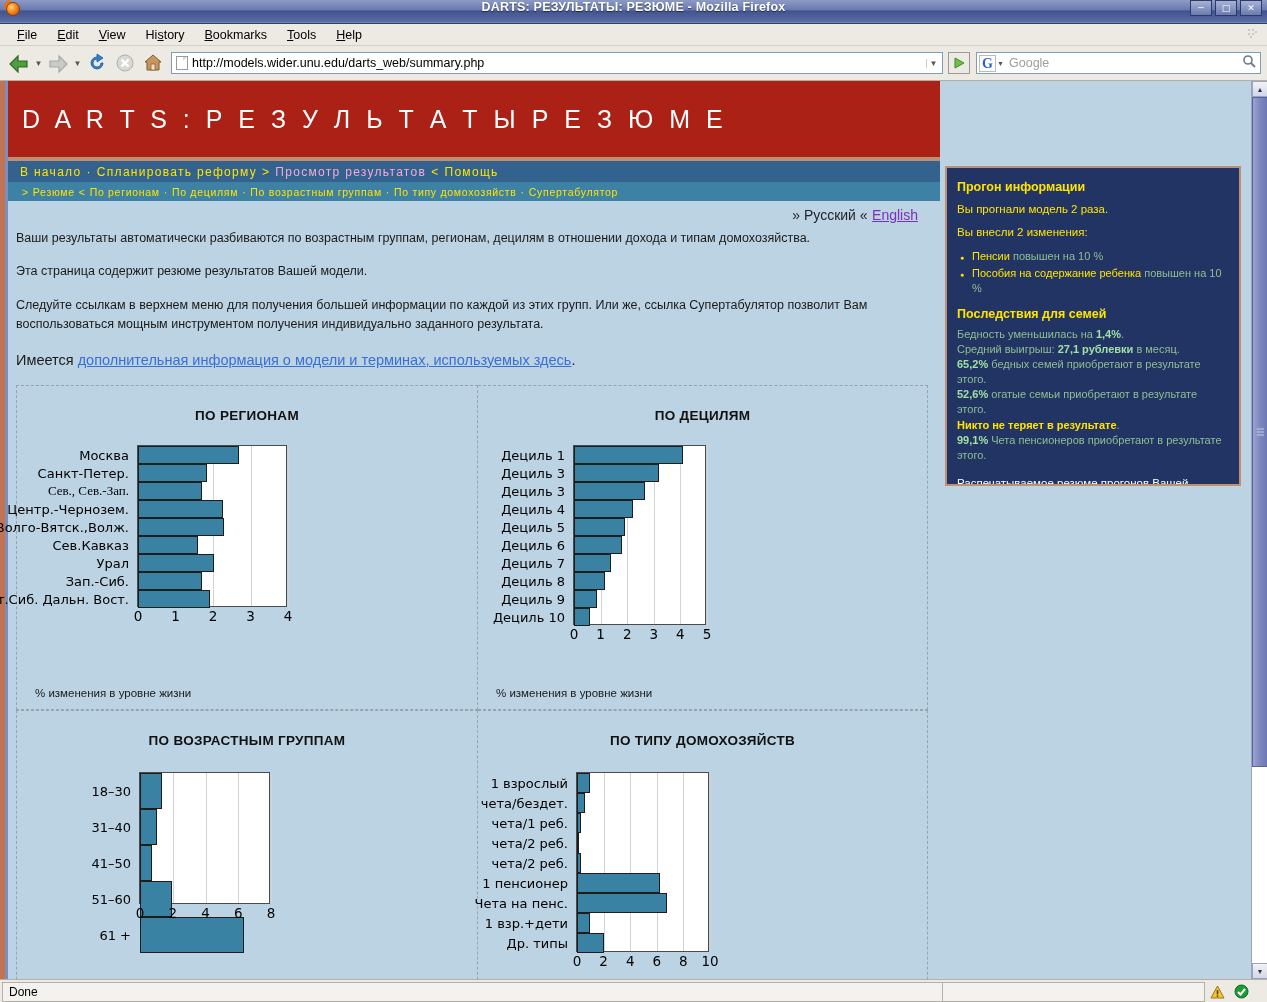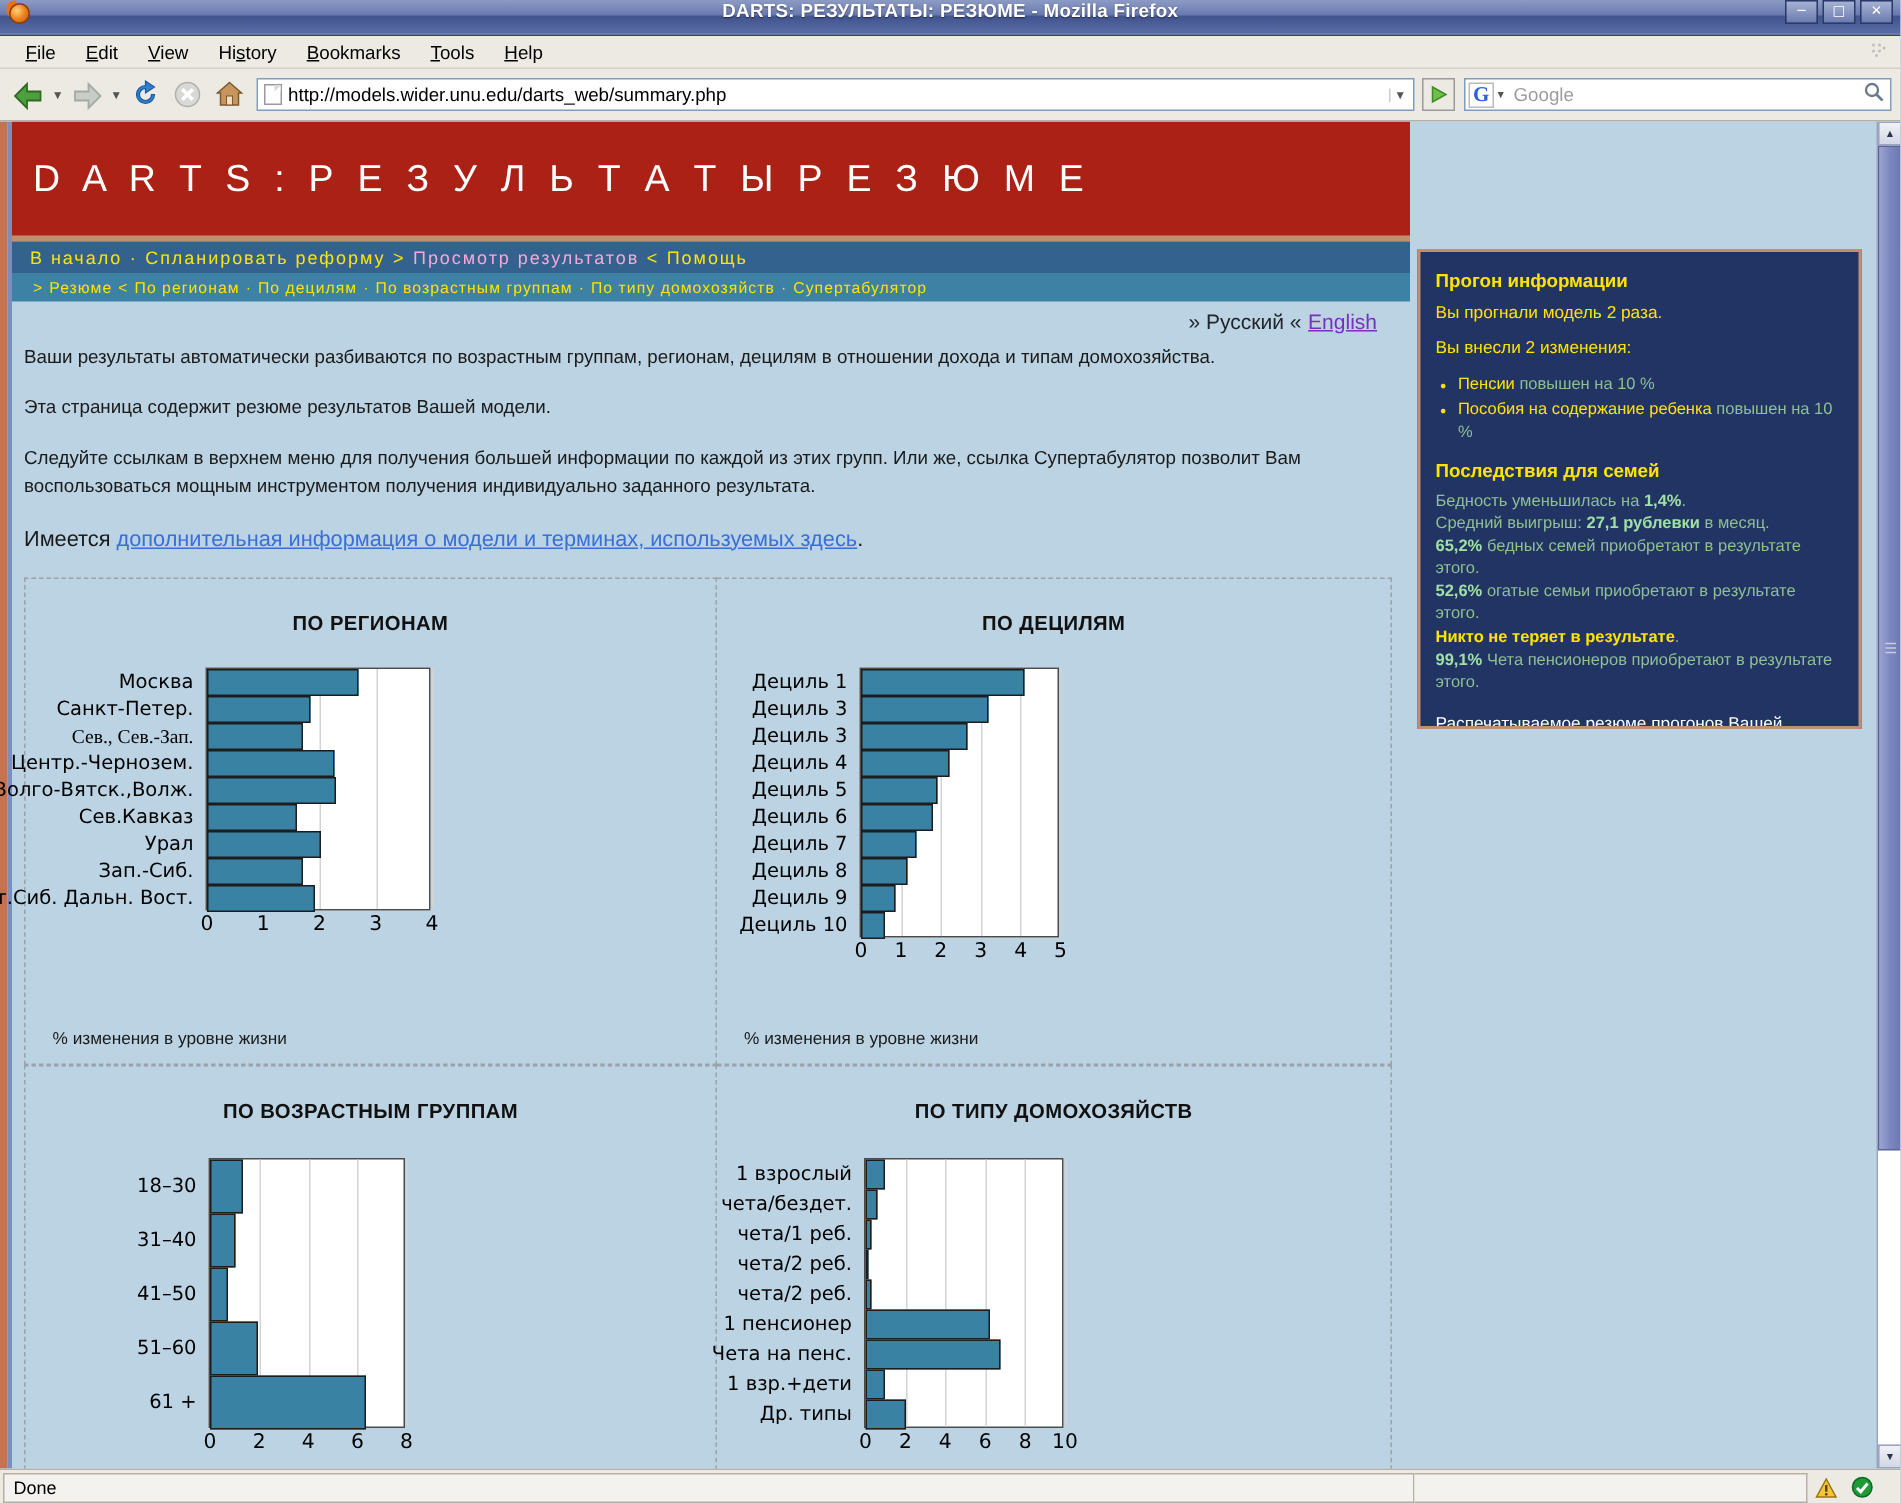--- a/index.html
+++ b/index.html
@@ -540,21 +540,21 @@
                 <div class="xtick" style="left: 106.4px;">4</div>
                 <div class="xtick" style="left: 133px;">5</div>
               </div>
             </div>
           </div>
           <div class="chart-footnote">% изменения в уровне жизни</div>
         </div>
         <div class="chart-cell c1 row2">
           <div class="chart-title">ПО ВОЗРАСТНЫМ ГРУППАМ</div>
           <div class="plotbox" style="margin-top: 24px; margin-left: 122px;">
-            <div class="plot" style="width: 131px; height: 180px; padding-left: 20px;">
+            <div class="plot" style="width: 131px; height: 132px; padding-left: 20px;">
               <div class="grid-v" style="left: 32.75px;"></div>
               <div class="grid-v" style="left: 65.5px;"></div>
               <div class="grid-v" style="left: 98.25px;"></div>
               <div class="grid-v" style="left: 131px;"></div>
               <div class="bar-row" style="position: absolute; left: 0px; right: 0px; top: 0px; height: 36px;">
                 <div class="bar" style="width: 22.1062px; background: rgb(58, 130, 164);"></div>
               </div>
               <div class="bar-row" style="position: absolute; left: 0px; right: 0px; top: 36px; height: 36px;">
                 <div class="bar" style="width: 17.1938px; background: rgb(58, 130, 164);"></div>
               </div>

